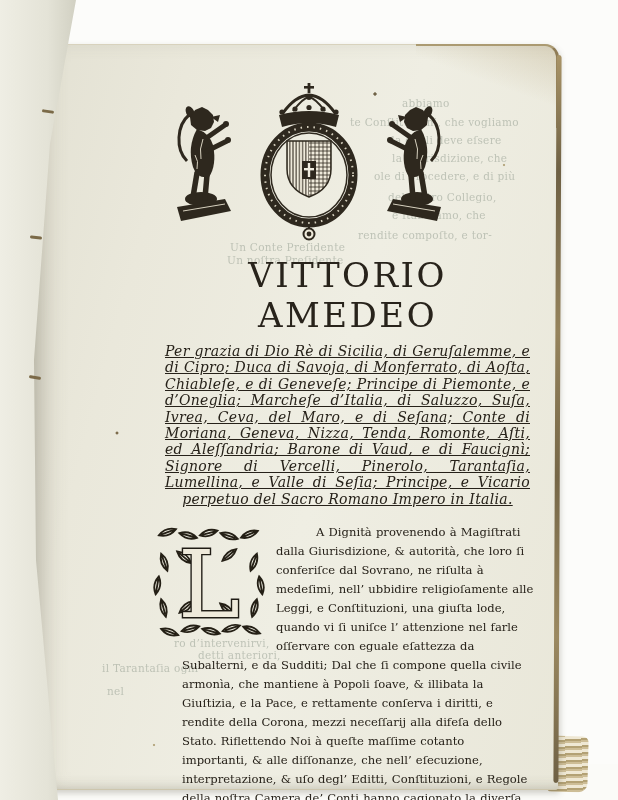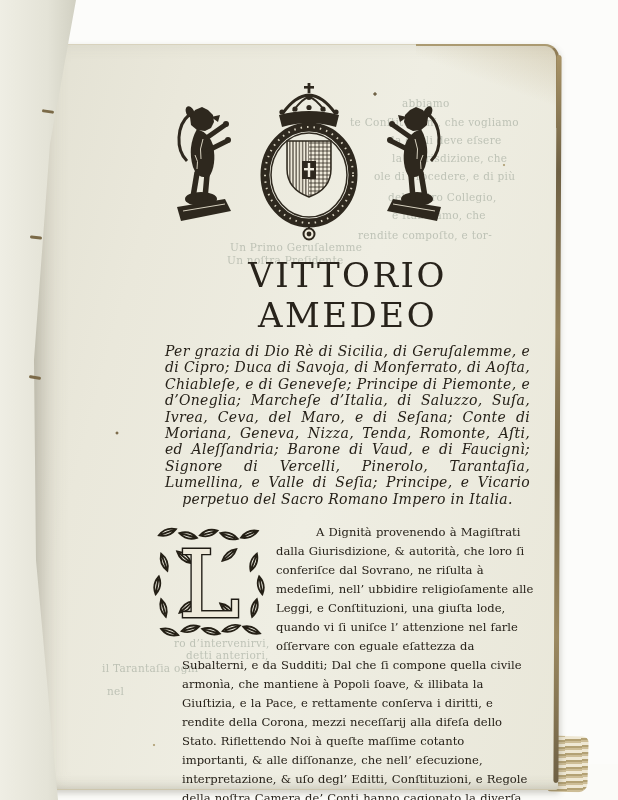--- a/index.html
+++ b/index.html
@@ -45,31 +45,31 @@
   .page-stack{position:absolute;left:548px;top:736px;width:40px;height:56px;z-index:1;
         background:repeating-linear-gradient(175deg,#cdbd96 0 2px,#efe8d4 2px 5px,#b3a174 5px 7px);
         border-radius:2px 6px 9px 4px;transform:rotate(1.5deg);}
 
   
   .bleed{position:absolute;z-index:1;font-size:10.5px;color:#8f998c;opacity:.5;
          letter-spacing:.3px;white-space:nowrap;filter:blur(.4px);}
   .bf0{left:368px;top:52px}  .bf1{left:316px;top:71px}  .bf2{left:354px;top:89px}
   .bf3{left:358px;top:107px} .bf4{left:340px;top:125px} .bf5{left:354px;top:146px}
   .bf6{left:358px;top:164px} .bf7{left:324px;top:184px} .bf8{left:196px;top:196px}
-  .bf9{left:193px;top:209px} .bf10{left:140px;top:592px}.bf11{left:152px;top:604px}
+  .bf9{left:193px;top:209px} .bf10{left:140px;top:592px}.bf11{left:164px;top:604px}
   .bf12{left:68px;top:617px} .bf13{left:40px;top:630px} .bf14{left:73px;top:640px}
 
   
   .content{position:relative;z-index:2;padding-top:36px;}
   .emblem{display:block;margin-left:123px;width:304px;height:160px;}
   .title{margin:14px 0 4px 131px;width:365px;text-align:center;
          font-size:34px;font-weight:normal;letter-spacing:2.5px;color:#28231b;}
   .royal-titles{margin:8px 0 0 131px;width:365px;
          font-style:italic;font-size:14px;line-height:16.4px;letter-spacing:.3px;
-         text-align:justify;text-align-last:center;color:#262119;}
+         text-align:justify;text-align-last:center;color:#262119;text-decoration:underline;}
   .body-block{margin:14px 0 0 148px;width:352px;color:#262119;}
   .body-text{font-size:11.6px;line-height:13.6px;text-align:justify;word-spacing:.5px;margin-left:40px;}
   .dropcap{float:left;width:114px;height:114px;margin:3px 10px 8px -30px;}
   .catchword{clear:none;text-align:right;padding-right:42px;font-size:12px;margin-top:2px;}
 
   .ink{fill:#2e281e;}
   .ink-stroke{stroke:#2e281e;fill:none;}
 </style>
 </head>
 <body>
@@ -84,21 +84,21 @@
     <div class="edge-right"></div>
 
     <div class="bleed bf0">abbiamo</div>
     <div class="bleed bf1">te Conſtituzioni, che vogliamo</div>
     <div class="bleed bf2">da quali deve eſsere</div>
     <div class="bleed bf3">la Giurisdizione, che</div>
     <div class="bleed bf4">ole di procedere, e di più</div>
     <div class="bleed bf5">del noſtro Collegio,</div>
     <div class="bleed bf6">e ſtabiliamo, che</div>
     <div class="bleed bf7">rendite compoſto, e tor-</div>
-    <div class="bleed bf8">Un Primo Geruſalemme</div>
+    <div class="bleed bf8">Un Conte Preſidente</div>
     <div class="bleed bf9">Un noſtra Preſidente</div>
     <div class="bleed bf10">ro d’intervenirvi,</div>
     <div class="bleed bf11">detti anteriori,</div>
     <div class="bleed bf12">il Tarantaſia ogni</div>
     <div class="bleed bf14">nel</div>
 
     <div class="content">
 
       <svg class="emblem" viewBox="0 0 304 160">
         <defs>

